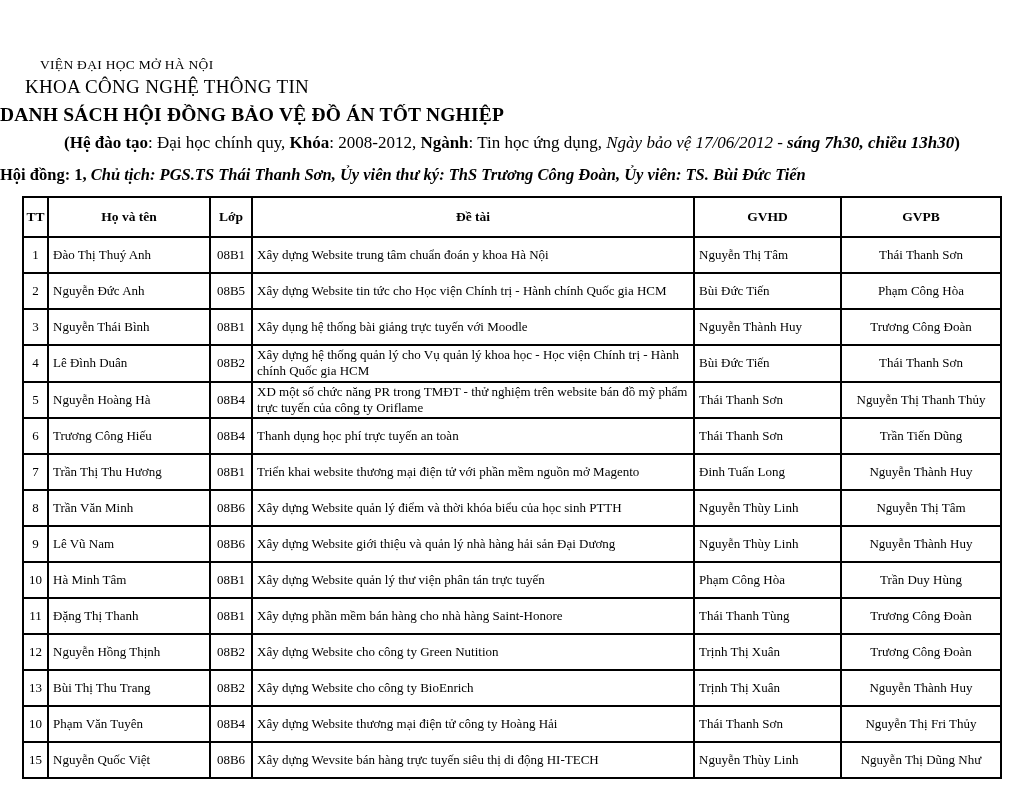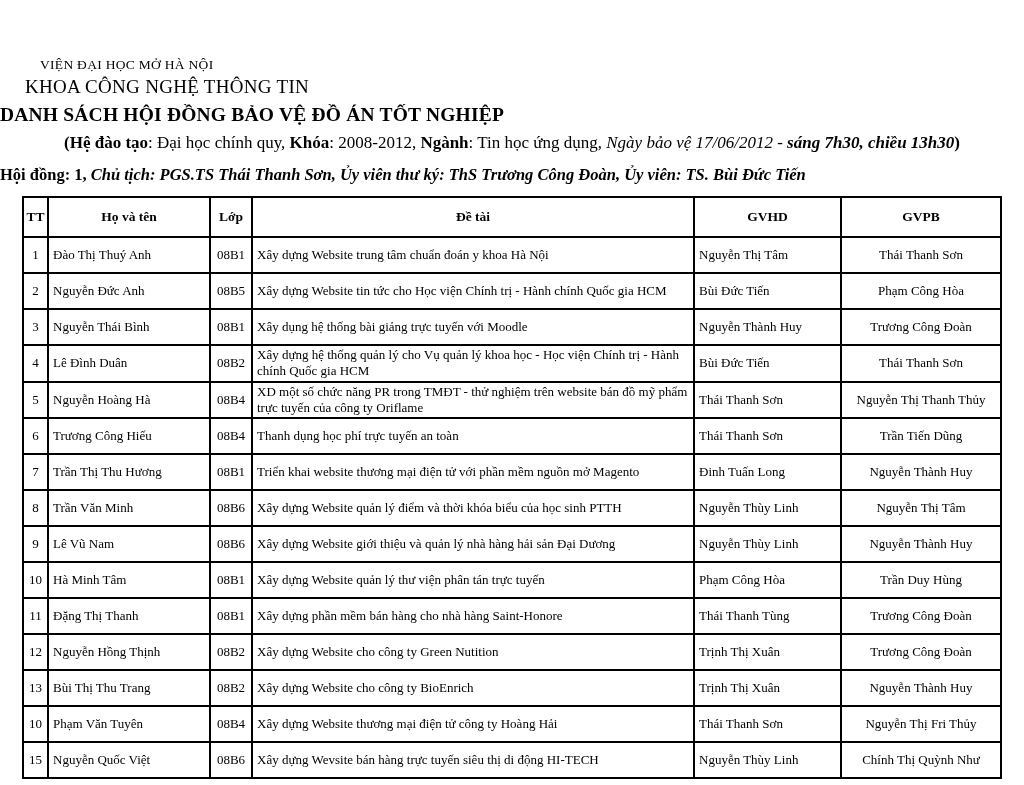--- a/index.html
+++ b/index.html
@@ -230,18 +230,18 @@
           <td class="c-detai">Xây dựng Website thương mại điện tử công ty Hoàng Hải</td>
           <td class="c-gvhd">Thái Thanh Sơn</td>
           <td class="c-gvpb">Nguyễn Thị Fri Thủy</td>
         </tr>
         <tr>
           <td class="c-tt">15</td>
           <td class="c-name">Nguyễn Quốc Việt</td>
           <td class="c-lop">08B6</td>
           <td class="c-detai">Xây dựng Wevsite bán hàng trực tuyến siêu thị di động HI-TECH</td>
           <td class="c-gvhd">Nguyễn Thùy Linh</td>
-          <td class="c-gvpb">Chính Thị Quỳnh Như</td>
+          <td class="c-gvpb">Nguyễn Thị Dũng Như</td>
         </tr>
       </tbody>
   </table>
 
 </div>
 
 </body></html>

